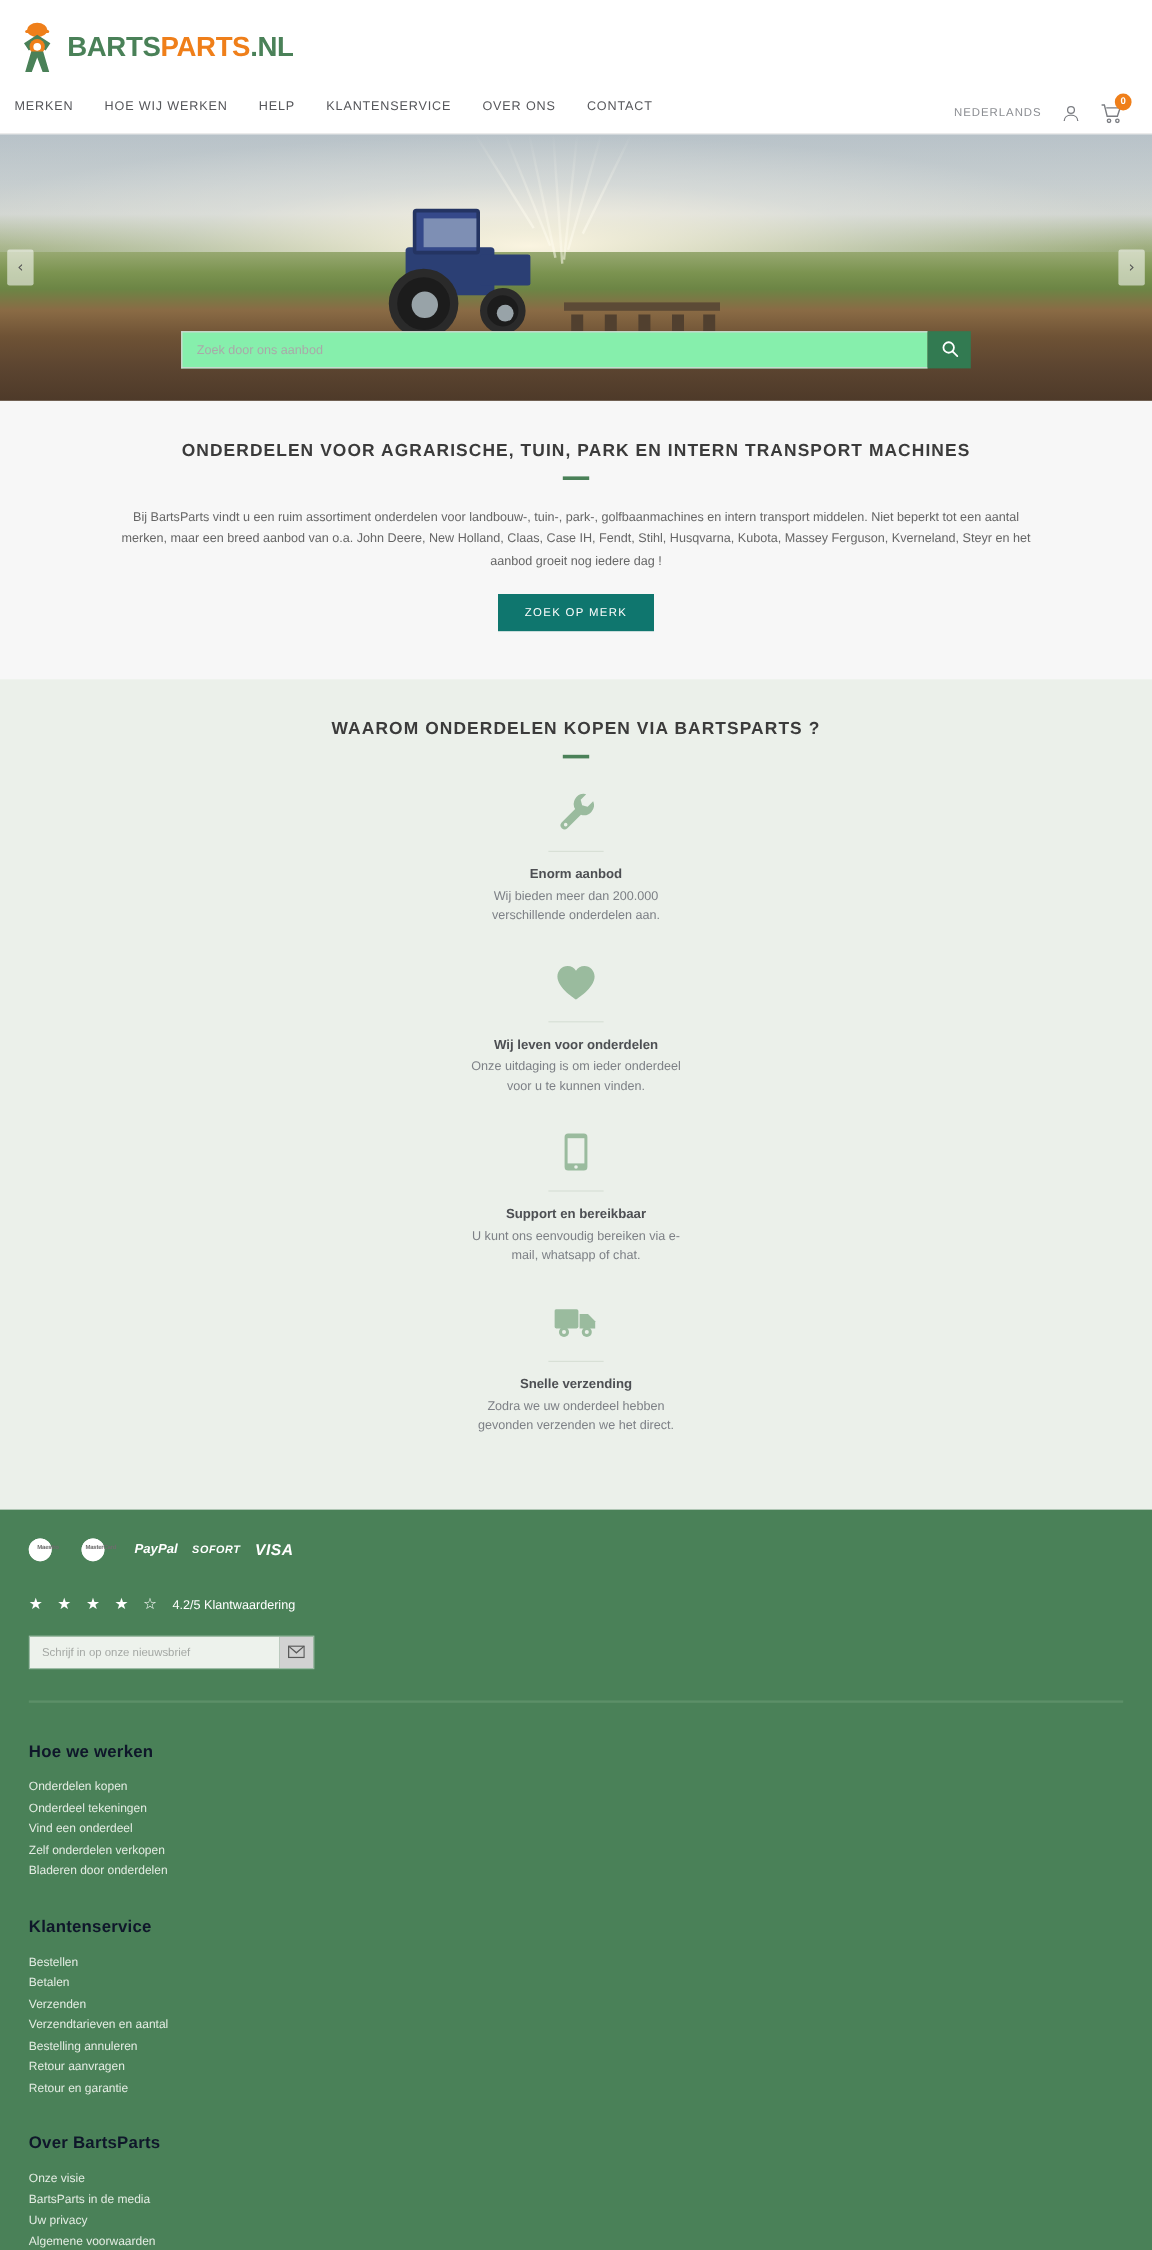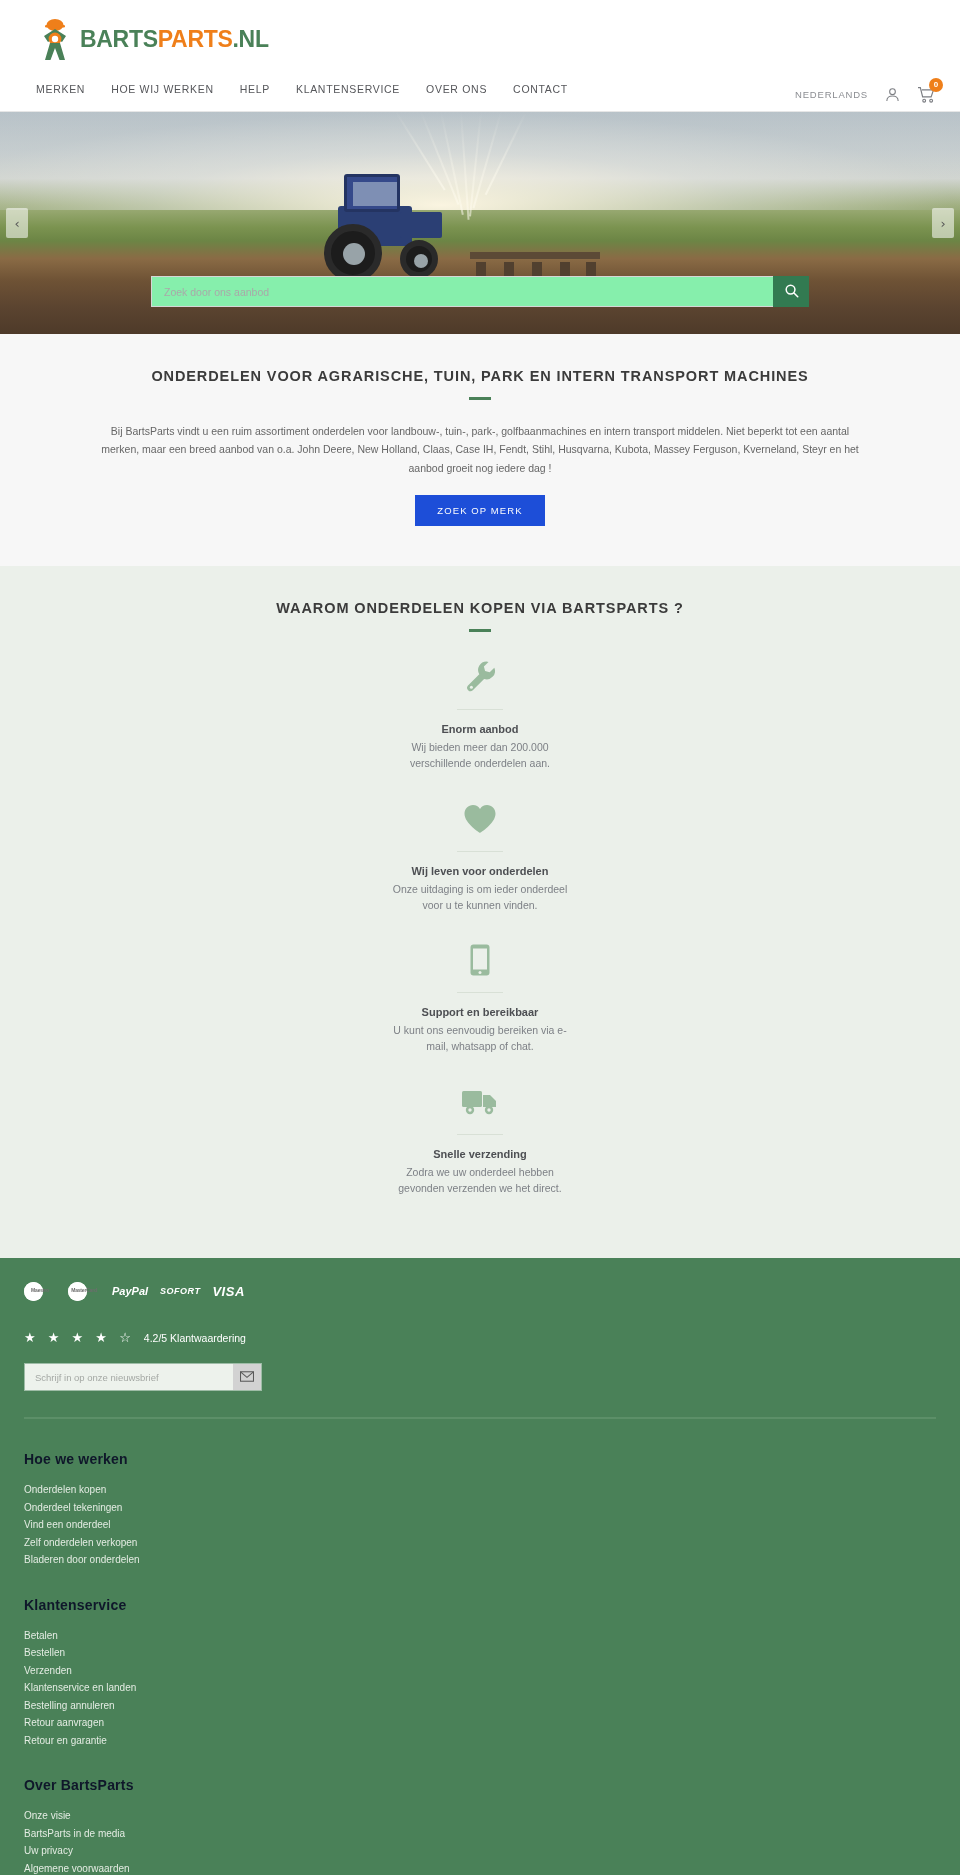--- a/index.html
+++ b/index.html
@@ -7,21 +7,21 @@
     width: 960px;
     font-family: "Liberation Sans", sans-serif;
     background: #ffffff;
     color: #4a4a4a;
   }
   body { width: 960px; overflow-x: hidden; }
 
   
   .header {
     background: #fff;
-    padding: 0 36px;
+    padding: 0 12px;
     height: 112px;
     position: relative;
     border-bottom: 1px solid #e6e6e6;
   }
   .logo-row { display: flex; align-items: center; height: 68px; padding-top: 10px; }
   .logo-mark { width: 38px; height: 44px; position: relative; margin-right: 6px; }
   .logo-text { font-size: 23px; font-weight: bold; letter-spacing: -0.3px; }
   .logo-bar { color: #4a8158; }
   .logo-parts { color: #ef7f1a; }
   .logo-nl { color: #4a8158; }
@@ -164,21 +164,21 @@
   .intro-text {
     max-width: 760px;
     margin: 22px auto 0;
     font-size: 10.5px;
     line-height: 1.75;
     color: #666;
   }
   .btn-brand {
     display: inline-block;
     margin-top: 18px;
-    background: #1d4ed8;
+    background: #0f766e;
     color: #fdfdfd;
     border: none;
     font-size: 9.5px;
     letter-spacing: 1.1px;
     padding: 10px 22px;
     text-transform: uppercase;
     cursor: pointer;
     font-family: "Liberation Sans", sans-serif;
   }
 
@@ -504,24 +504,24 @@
       <div class="footer-h">Hoe we werken</div>
       <a class="footer-link">Onderdelen kopen</a>
       <a class="footer-link">Onderdeel tekeningen</a>
       <a class="footer-link">Vind een onderdeel</a>
       <a class="footer-link">Zelf onderdelen verkopen</a>
       <a class="footer-link">Bladeren door onderdelen</a>
     </div>
 
     <div class="footer-col">
       <div class="footer-h">Klantenservice</div>
+      <a class="footer-link">Bestellen</a>
       <a class="footer-link">Betalen</a>
-      <a class="footer-link">Bestellen</a>
       <a class="footer-link">Verzenden</a>
-      <a class="footer-link">Klantenservice en landen</a>
+      <a class="footer-link">Verzendtarieven en aantal</a>
       <a class="footer-link">Bestelling annuleren</a>
       <a class="footer-link">Retour aanvragen</a>
       <a class="footer-link">Retour en garantie</a>
     </div>
 
     <div class="footer-col">
       <div class="footer-h">Over BartsParts</div>
       <a class="footer-link">Onze visie</a>
       <a class="footer-link">BartsParts in de media</a>
       <a class="footer-link">Uw privacy</a>

